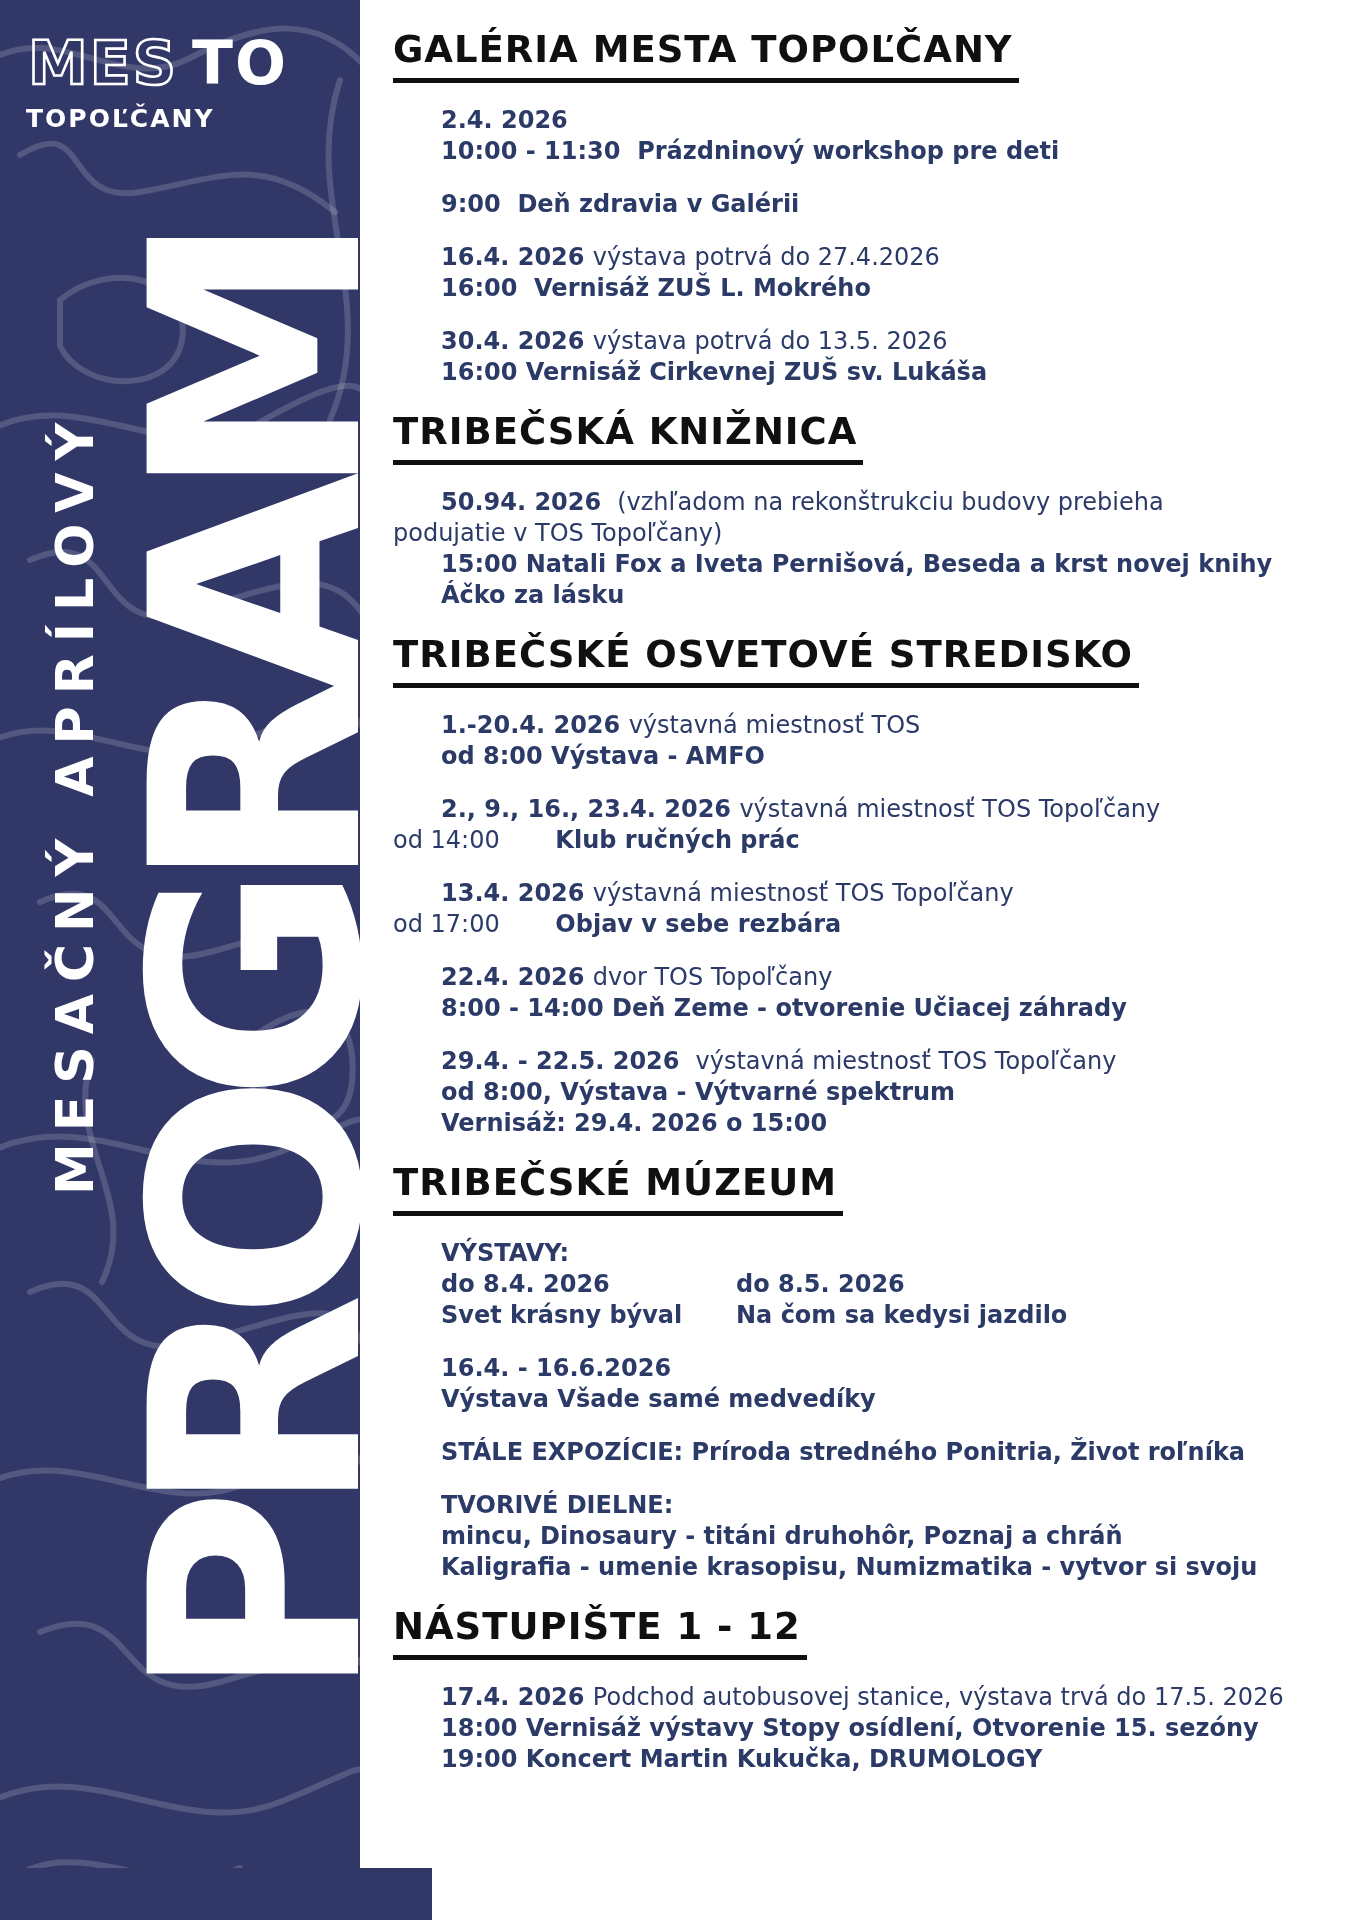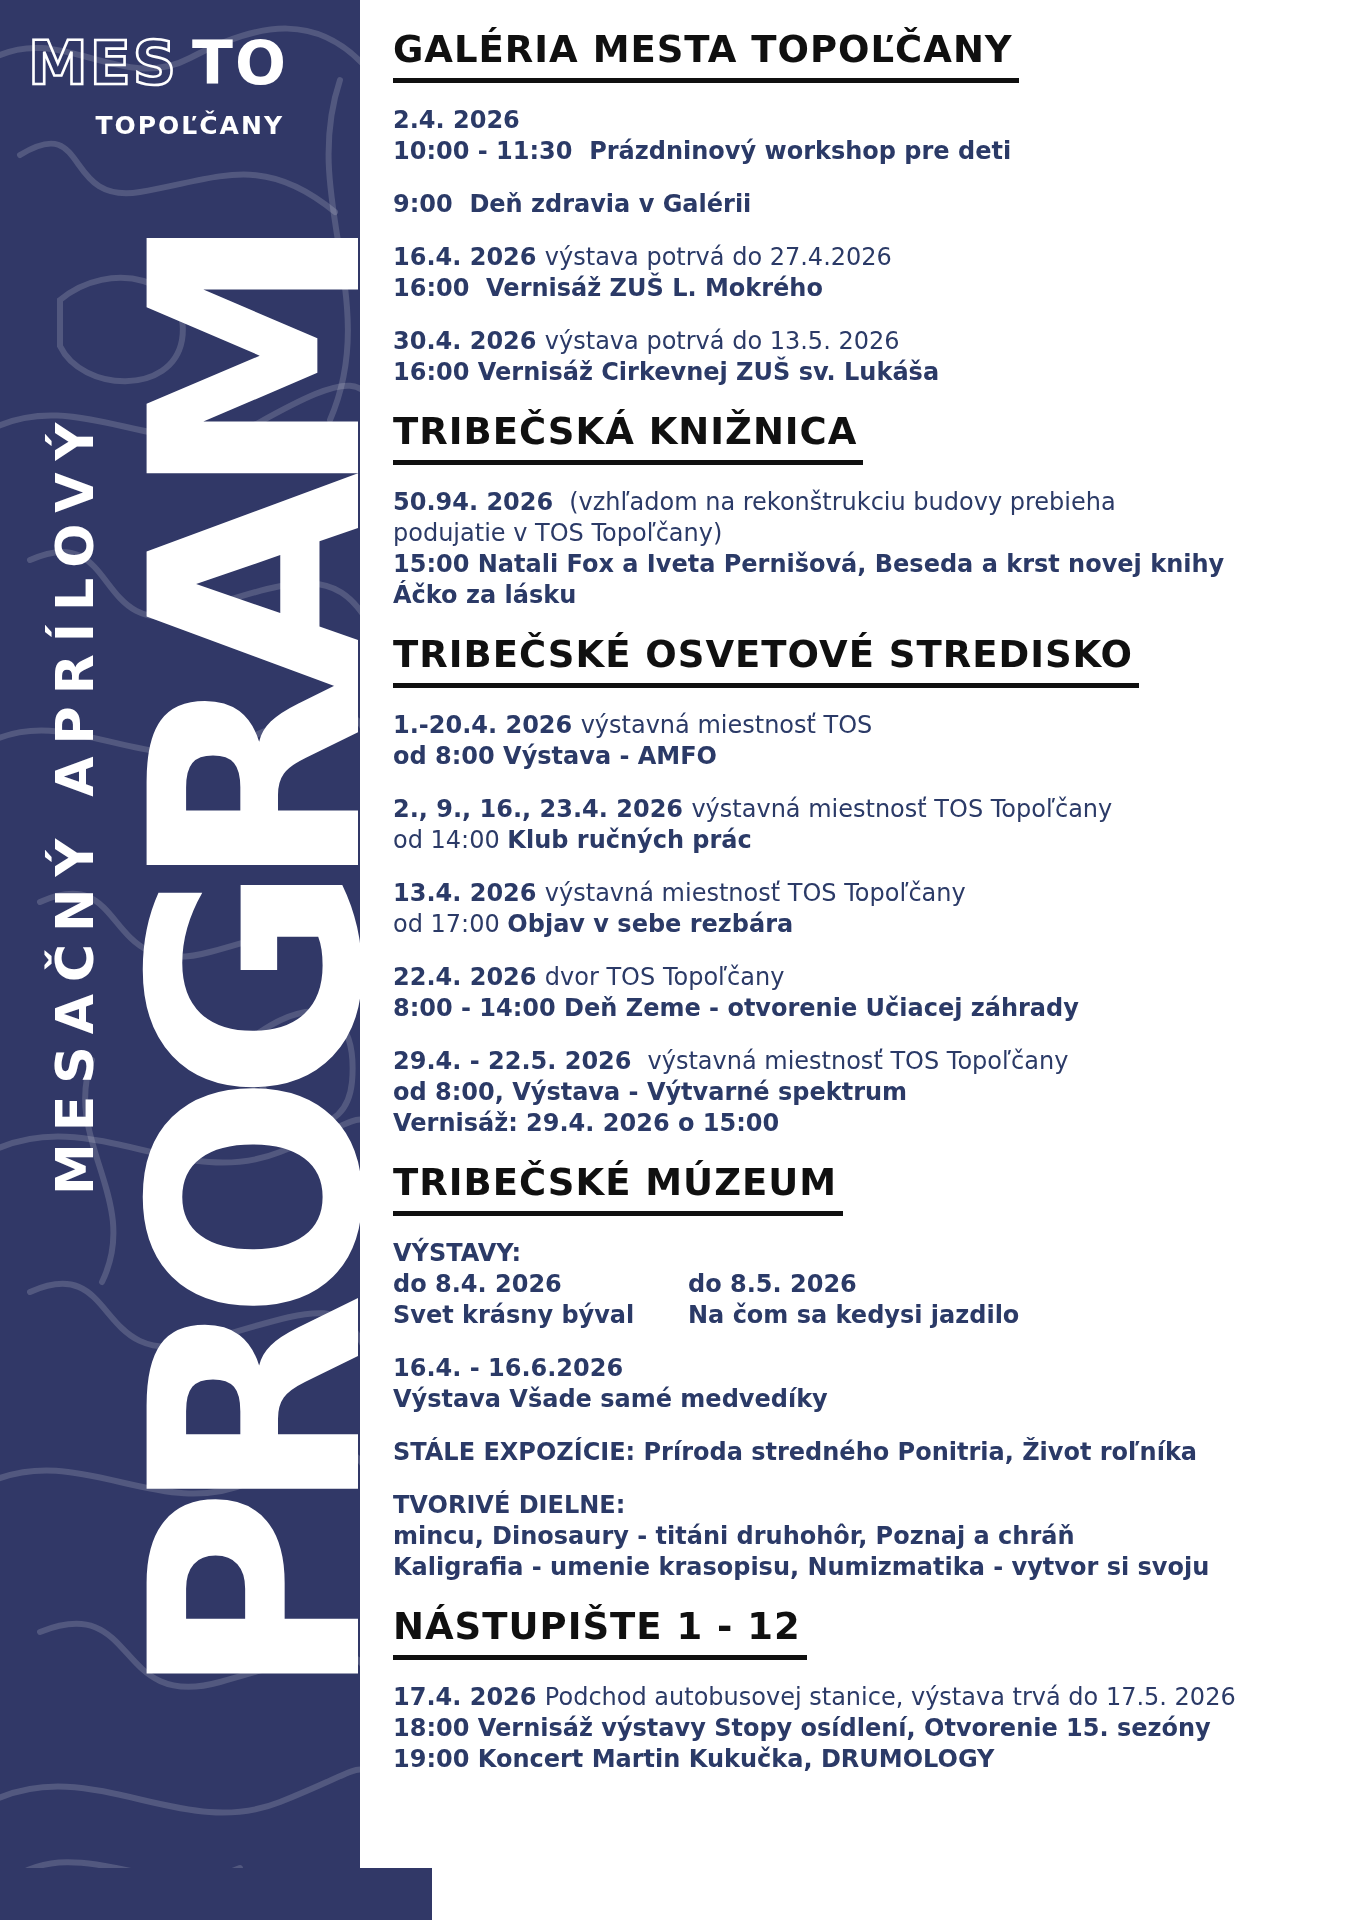--- a/index.html
+++ b/index.html
@@ -34,21 +34,21 @@
     font-family:"DejaVu Sans","Liberation Sans",sans-serif;
     font-weight:bold;font-size:60px;
     fill:none;stroke:#ffffff;stroke-width:2.6px;letter-spacing:2px;
   }
   .brand .solid{
     font-family:"DejaVu Sans","Liberation Sans",sans-serif;
     font-weight:bold;font-size:60px;
     fill:#ffffff;letter-spacing:2px;
   }
   .brand-city{
-    margin-top:7px;width:258px;text-align:right;
+    margin-top:0px;width:258px;
     color:#ffffff;font-weight:bold;font-size:25px;letter-spacing:2px;
   }
   
   .v-sub{
     position:absolute;left:40px;top:1268px;width:930px;height:70px;
     transform:rotate(-90deg);transform-origin:0 0;
     line-height:70px;text-align:center;
     color:#ffffff;font-weight:bold;font-size:52px;letter-spacing:12px;
     white-space:pre;
   }
@@ -67,21 +67,21 @@
     display:inline-block;
     margin:0 0 22px 0;padding:0 6px 6px 0;
     border-bottom:5px solid var(--heading);
     color:var(--heading);
     font-size:37px;line-height:44px;font-weight:bold;letter-spacing:1px;
     white-space:pre;
   }
   .event{margin:0 0 22px 0;}
   .event.tight{margin-bottom:0;}
   .line{font-size:24px;line-height:31px;color:var(--ink);white-space:pre;}
-  .seg.b{font-weight:bold;}
+  .seg.b{font-weight:bold;margin-left:48px;}
   .seg.r{font-weight:normal;}
   .twocol{display:flex;}
   .twocol .col.left{width:295px;flex:0 0 295px;}
   .twocol .col.right{flex:1;}
 </style>
 </head>
 <body>
 
 <div class="poster">
 

